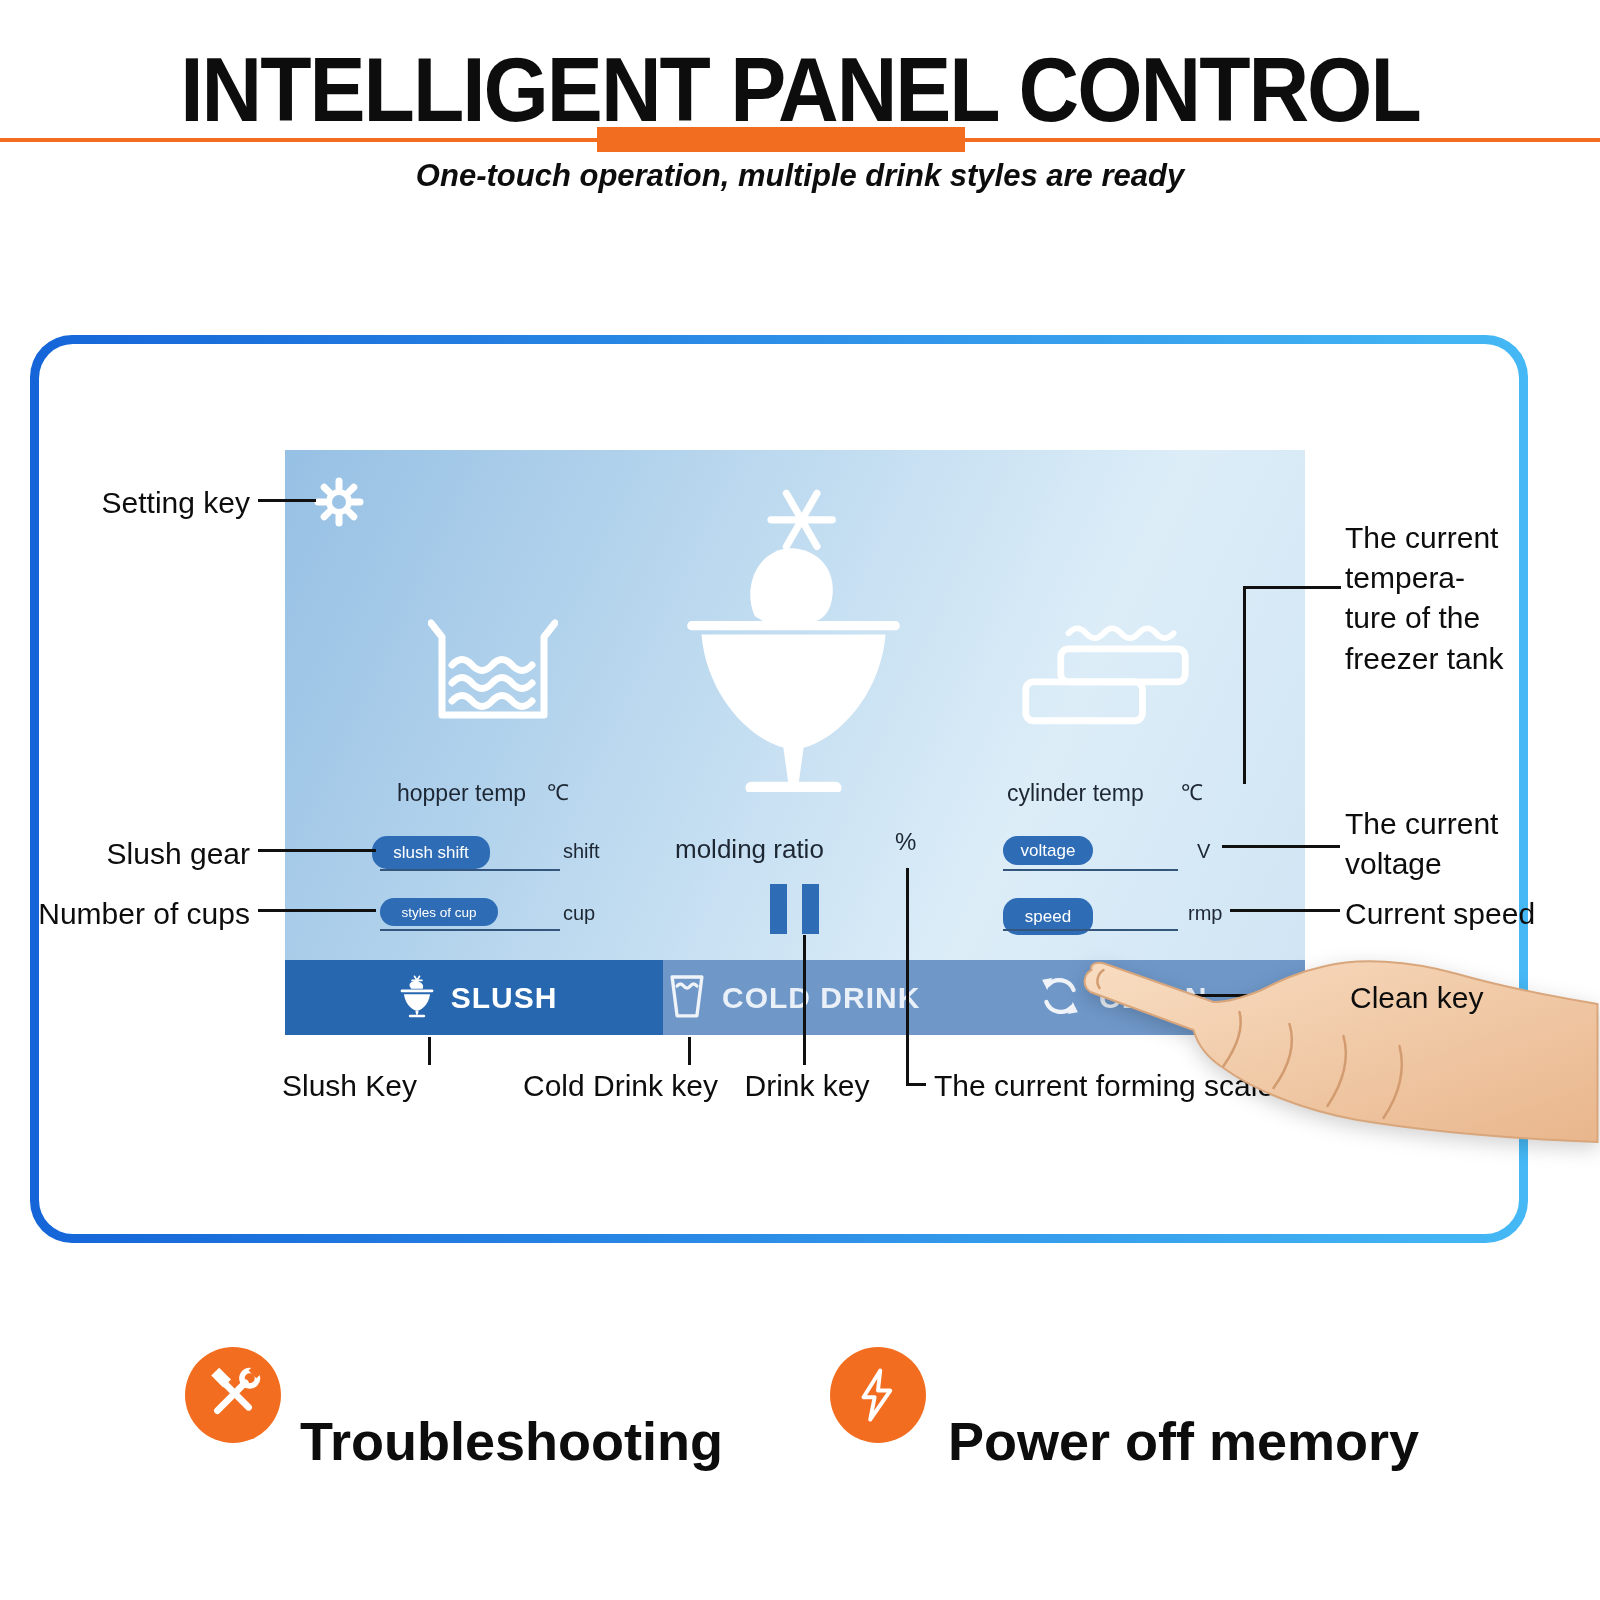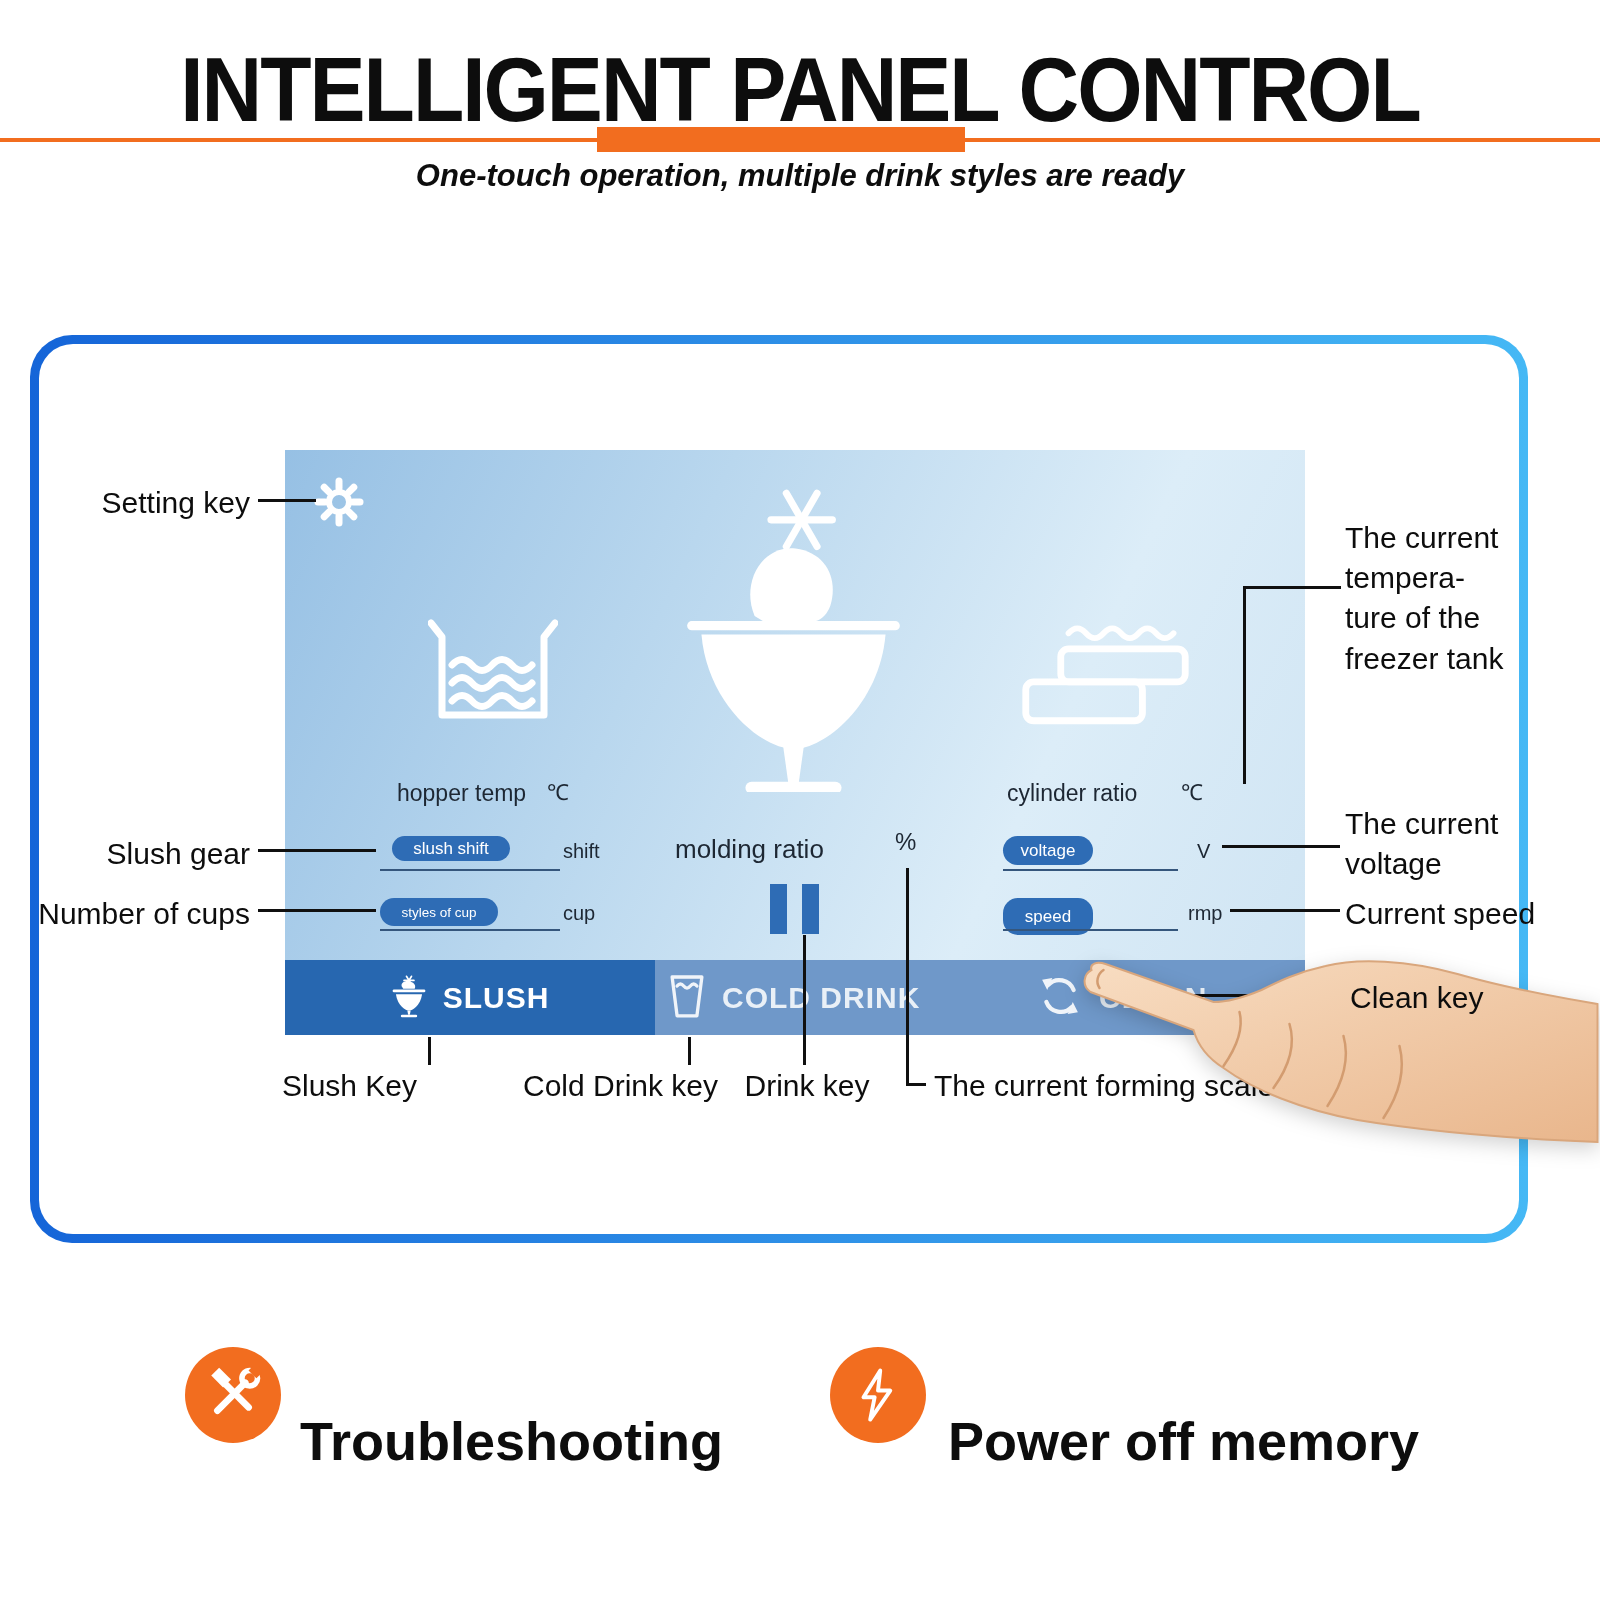--- a/index.html
+++ b/index.html
@@ -18,21 +18,21 @@
   .panel-inner{position:absolute;left:9px;top:9px;right:9px;bottom:9px;background:#fff;border-radius:34px;}
   .screen{position:absolute;left:285px;top:450px;width:1020px;height:585px;
           background:linear-gradient(115deg,#96c0e4 0%,#b9d7ee 35%,#dcedf8 70%,#cfe4f3 100%);}
   .scr-label{position:absolute;font-size:23px;color:#1d2733;}
   .scr-unit{position:absolute;font-size:22px;color:#1d2733;}
   .pill{position:absolute;background:#2e6cb5;color:#fff;border-radius:15px;
         display:flex;align-items:center;justify-content:center;font-size:17px;border:none;}
   .underline{position:absolute;height:2px;background:#35567c;}
   .bottom-bar{position:absolute;left:0;top:510px;width:1020px;height:75px;background:#6f98c9;}
   .tab-slush{position:absolute;left:0;top:0;width:370px;height:75px;background:#2767b0;
-             display:flex;align-items:center;justify-content:center;gap:16px;}
+             display:flex;align-items:center;justify-content:center;gap:16px;padding-left:8px;}
   .tab-row{position:absolute;top:0;height:75px;display:flex;align-items:center;gap:16px;}
   .tab-text{font-size:30px;font-weight:bold;color:#fff;letter-spacing:1px;}
   .tab-text.dim{color:rgba(255,255,255,0.85);}
   .callout-label{position:absolute;font-size:30px;color:#0d0d0d;line-height:1.34;white-space:pre-line;z-index:32;}
   .line{position:absolute;background:#101010;z-index:28;}
   .pause-bar{position:absolute;width:17px;height:50px;background:#2e6cb5;}
   .feature-circle{position:absolute;width:96px;height:96px;border-radius:50%;
                   display:flex;align-items:center;justify-content:center;}
   .feature-label{position:absolute;font-size:54px;font-weight:bold;color:#0d0d0d;white-space:nowrap;margin-top:48px;}
   .hand{position:absolute;left:1075px;top:918px;width:525px;height:245px;z-index:30;
@@ -97,24 +97,24 @@
     <div class="abs" style="left:733px;top:170px;width:175px;height:115px;">
       <svg viewBox="0 0 180 115" width="175" height="115" fill="none" stroke="#fff" stroke-linecap="round" stroke-linejoin="round">
         <path stroke-width="6" d="M52,12 q9,-10 18,0 q9,10 18,0 q9,-10 18,0 q9,10 18,0 q9,-10 18,0 q9,10 18,0"></path>
         <rect x="44" y="28" width="128" height="34" rx="8" stroke-width="7"></rect>
         <rect x="8" y="62" width="120" height="40" rx="8" stroke-width="7"></rect>
       </svg>
     </div>
 
     <span class="scr-label" style="left:112px;top:330px;">hopper temp</span>
     <span class="scr-unit" style="left:262px;top:326px;">℃</span>
-    <span class="scr-label" style="left:722px;top:330px;">cylinder ratio</span>
+    <span class="scr-label" style="left:722px;top:330px;">cylinder temp</span>
     <span class="scr-unit" style="left:896px;top:326px;">℃</span>
 
-    <button class="pill" style="left:107px;top:386px;width:118px;height:25px;">slush shift</button>
+    <button class="pill" style="left:87px;top:386px;width:118px;height:33px;">slush shift</button>
     <div class="underline" style="left:95px;top:419px;width:180px;"></div>
     <span class="scr-unit" style="left:278px;top:390px;font-size:20px;">shift</span>
 
     <span class="scr-label" style="left:390px;top:384px;font-size:26px;">molding ratio</span>
     <span class="scr-unit" style="left:610px;top:378px;font-size:24px;">%</span>
 
     <button class="pill" style="left:718px;top:386px;width:90px;height:29px;">voltage</button>
     <div class="underline" style="left:718px;top:419px;width:175px;"></div>
     <span class="scr-unit" style="left:912px;top:390px;font-size:20px;">V</span>
 

